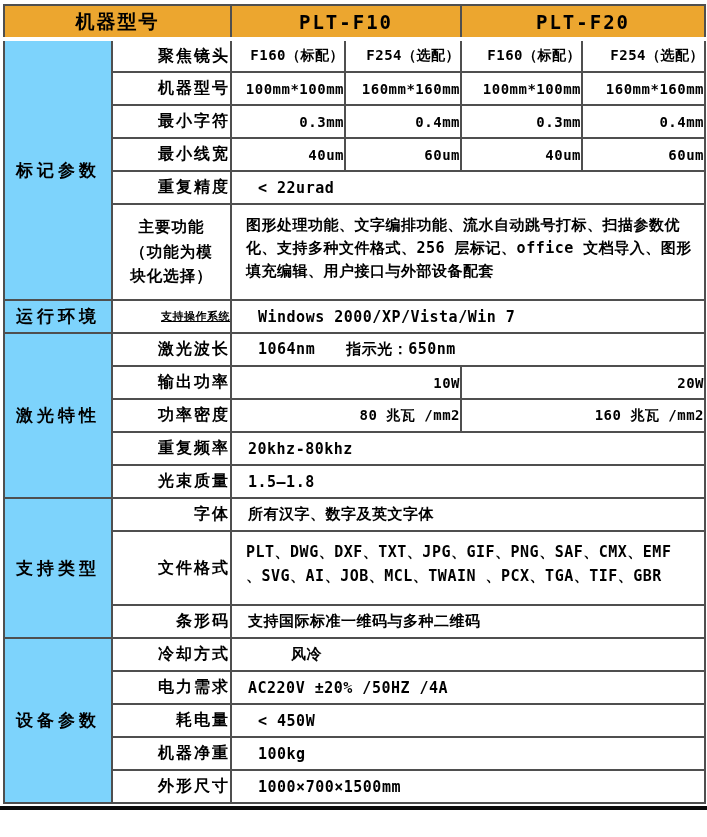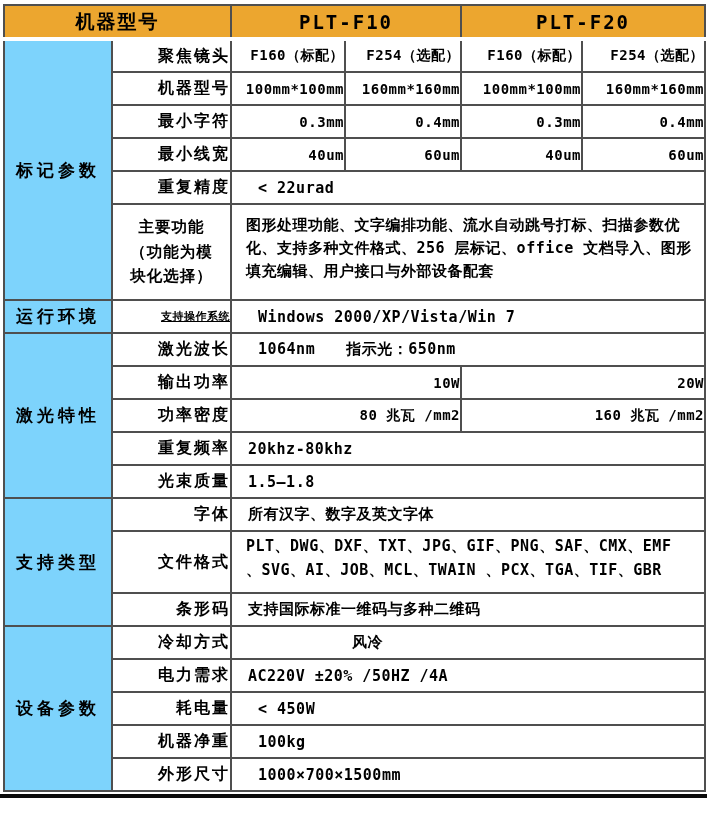--- a/index.html
+++ b/index.html
@@ -18,21 +18,21 @@
     width: 701px;
   }
   td {
     border: 2px solid #4f4f4f;
     background: #ffffff;
     padding: 0;
     overflow: hidden;
   }
   tr { height: 33px; }
   tr.tall-main { height: 96px; }
-  tr.tall-files { height: 62px; }
+  tr.tall-files { height: 74px; }
   tr.header-row { height: 34px; }
   tr.header-row td {
     background: #eca62f;
     border-bottom: 4px solid #ffffff;
     text-align: center;
     font-size: 19px;
     letter-spacing: 2px;
   }
   td.category {
     background: #7dd3fc;
@@ -64,21 +64,21 @@
     padding-right: 8px;
     letter-spacing: 0.5px;
   }
   td.val-wrap {
     text-align: left;
     font-size: 15px;
     padding: 3px 10px 10px 14px;
     line-height: 1.55;
     letter-spacing: 0.5px;
   }
-  td.pl-far { padding-left: 120px; }
+  td.pl-far { padding-left: 59px; }
   td.pl-mid { padding-left: 16px; }
   .bottom-bar {
     width: 707px;
     height: 4px;
     background: #0a0a0a;
     margin-left: -3px;
     margin-top: 2px;
   }
 </style>
 </head>

